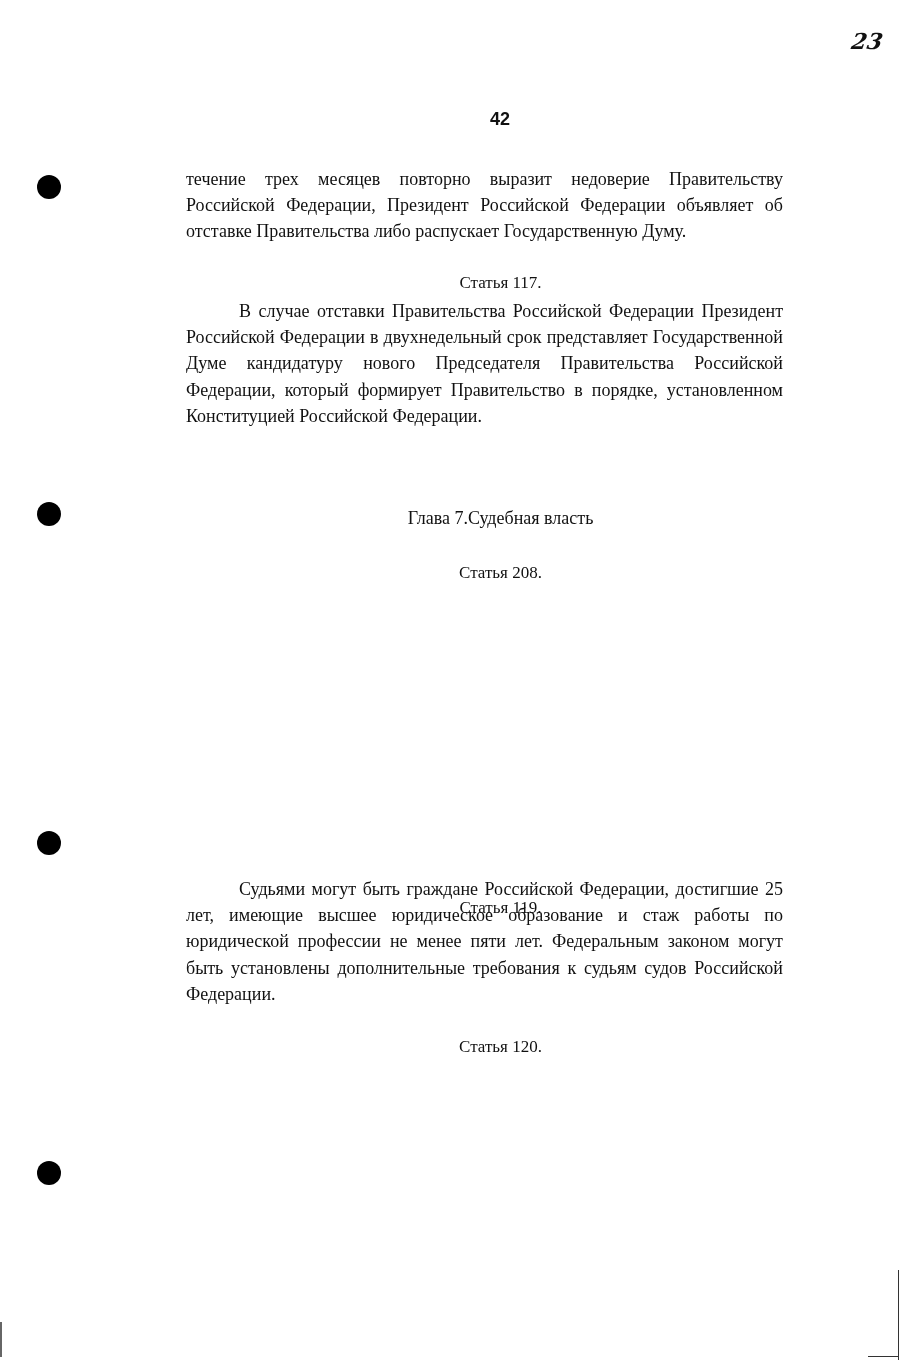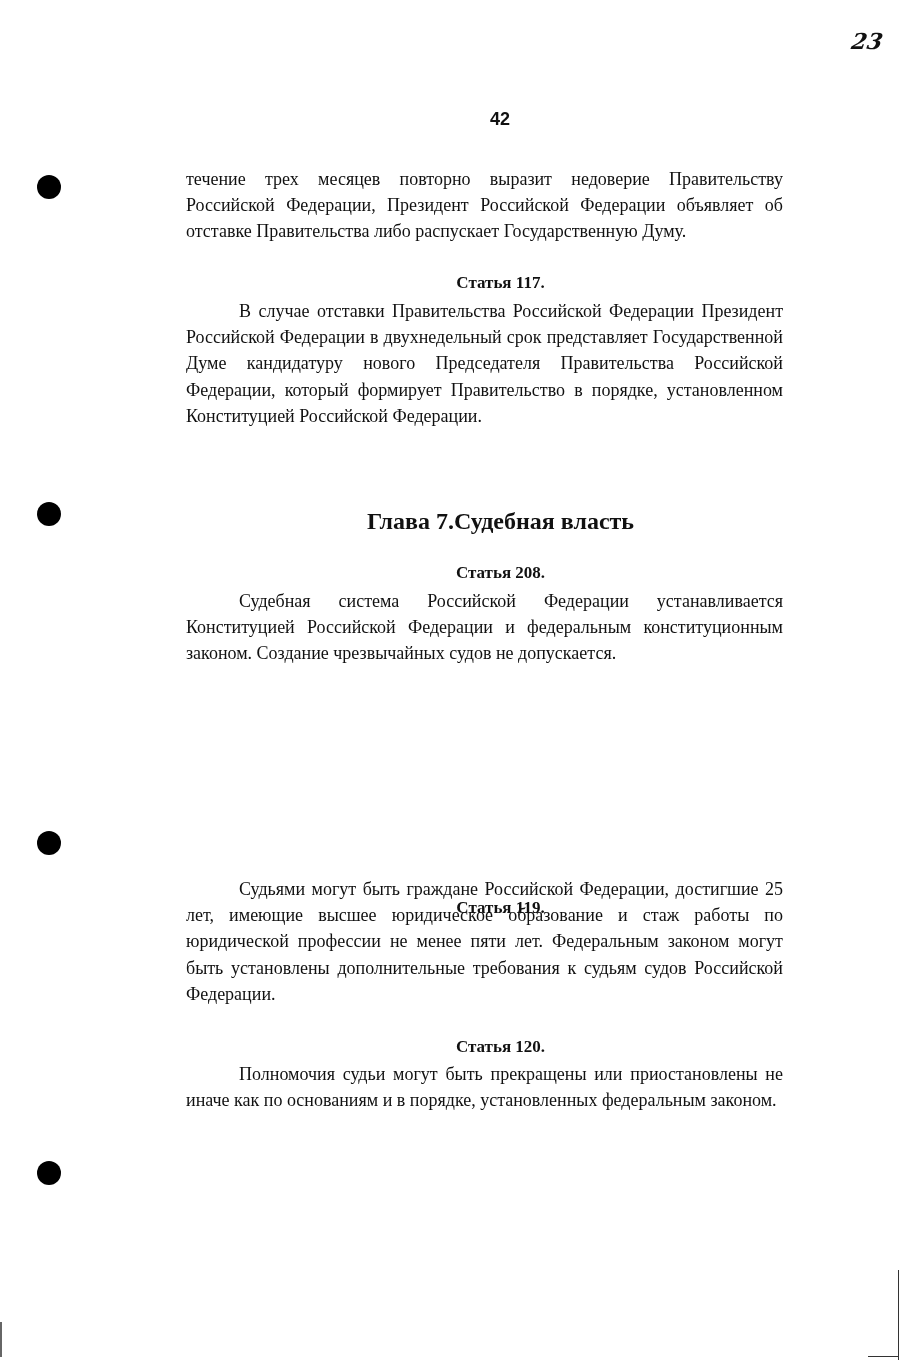--- a/index.html
+++ b/index.html
@@ -6,24 +6,24 @@
     body { width: 900px; height: 1361px; position: relative; overflow: hidden;
       font-family: "Liberation Serif", "DejaVu Serif", serif; color: #111; }
     .hole { position: absolute; left: 37px; width: 24px; height: 24px; border-radius: 50%; background: #000; }
     .annot { position: absolute; left: 852px; top: 28px; font-family: "DejaVu Serif", serif;
       font-style: italic; font-weight: bold; font-size: 22px; color: #111; transform: skewX(-10deg); }
     .pagenum { position: absolute; left: 0; width: 1000px; top: 109px; text-align: center;
       font-family: "Liberation Sans", sans-serif; font-weight: bold; font-size: 18px; }
     .block { position: absolute; left: 186px; width: 597px; font-size: 18px; line-height: 26.2px; }
     .p { text-align: justify; text-align-last: left; margin: 0; }
     .indent { text-indent: 53px; }
-    .heading { position: absolute; left: 202px; width: 597px; text-align: center; font-weight: bold;
+    .heading { position: absolute; left: 202px; width: 597px; text-align: center; font-weight: normal;
       font-family: "Liberation Serif", serif; }
     .art { font-size: 17px; }
-    .chapter { font-size: 24px; }
+    .chapter { font-size: 18px; }
     .edge-r { position: absolute; left: 898px; top: 1270px; width: 1px; height: 90px; background: #333; }
     .edge-r2 { position: absolute; left: 868px; top: 1356px; width: 31px; height: 1px; background: #333; }
     .edge-l { position: absolute; left: 0px; top: 1322px; width: 2px; height: 35px; background: #666; }
   </style>
 </head>
 <body>
 
 <div class="hole" style="top:175px;"></div>
 <div class="hole" style="top:502px;"></div>
 <div class="hole" style="top:831px;"></div>
@@ -38,28 +38,26 @@
 
 <div class="heading art" style="top:273px;">Статья 117.</div>
 <div class="block" style="top:298px;">
   <p class="p indent">В случае отставки Правительства Российской Федерации Президент Российской Федерации в двухнедельный срок представляет Государственной Думе кандидатуру нового Председателя Правительства Российской Федерации, который формирует Правительство в порядке, установленном Конституцией Российской Федерации.</p>
 </div>
 
 <div class="heading chapter" style="top:508px;">Глава 7.Судебная власть</div>
 
 <div class="heading art" style="top:563px;">Статья 208.</div>
 <div class="block" style="top:588px;">
-  <p class="p indent">Судебная система Российской Федерации устанавливается Конституцией Российской Федерации и федеральным конституционным законом. Создание чрезвычайных судов не допускается.</p>
 </div>
 
 <div class="heading art" style="top:851px;margin-top:47px;">Статья 119.</div>
 <div class="block" style="top:876px;">
   <p class="p indent">Судьями могут быть граждане Российской Федерации, достигшие 25 лет, имеющие высшее юридическое образование и стаж работы по юридической профессии не менее пяти лет. Федеральным законом могут быть установлены дополнительные требования к судьям судов Российской Федерации.</p>
 </div>
 
 <div class="heading art" style="top:1037px;">Статья 120.</div>
 <div class="block" style="top:1061px;">
-  <p class="p indent">Полномочия судьи могут быть прекращены или приостановлены не иначе как по основаниям и в порядке, установленных федеральным законом.</p>
 </div>
 
 <div class="edge-r"></div>
 <div class="edge-r2"></div>
 <div class="edge-l"></div>
 
 </body></html>

